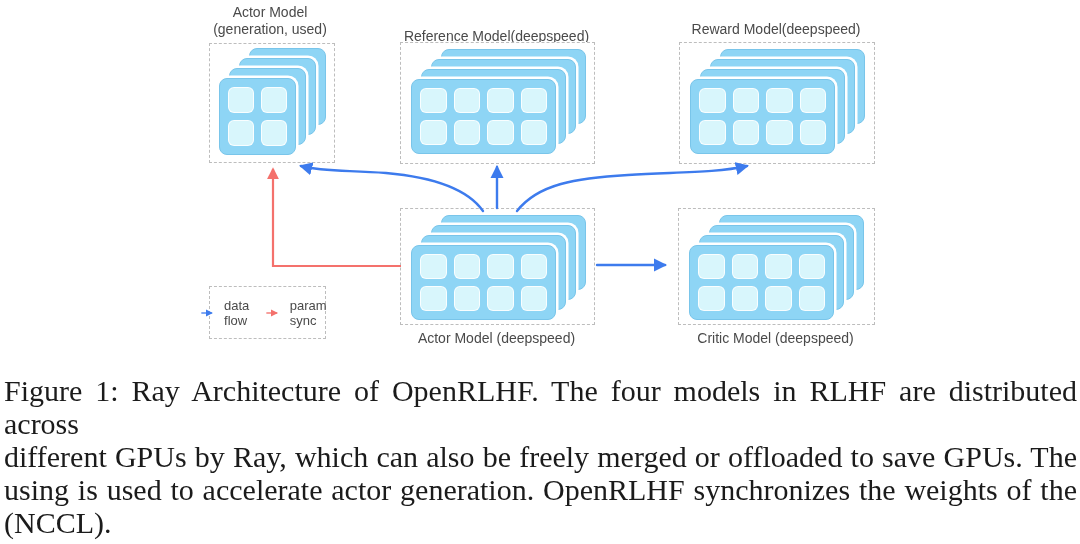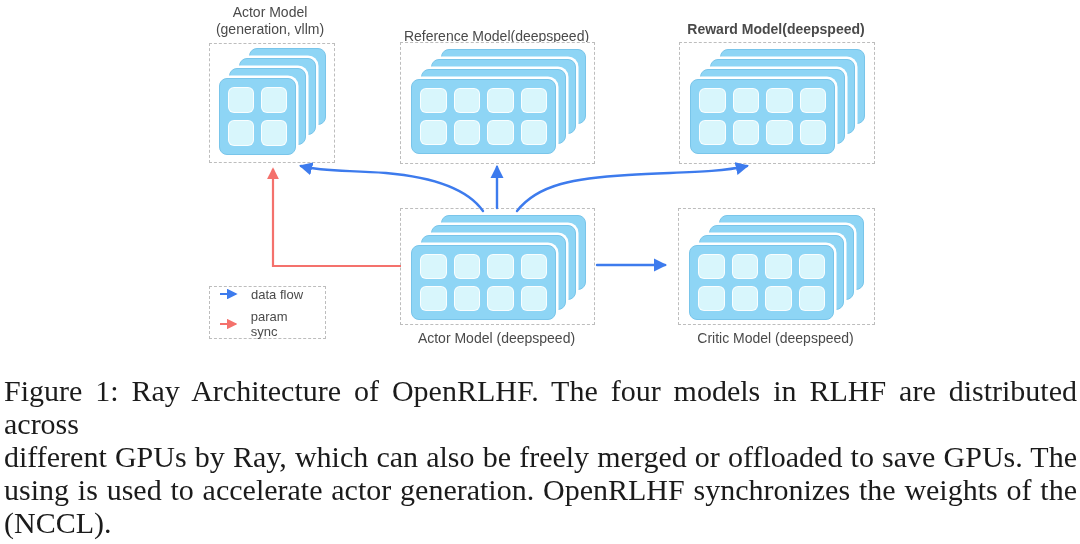--- a/index.html
+++ b/index.html
@@ -24,39 +24,39 @@
 
   .gpu-grid { position:absolute; inset:0; display:grid; padding:8px; gap:7px; box-sizing:border-box; }
   .cols4 { grid-template-columns:repeat(4,1fr); grid-template-rows:repeat(2,1fr); }
   .cols2 { grid-template-columns:repeat(2,1fr); grid-template-rows:repeat(2,1fr); }
   .gpu { background:#d8f6fc; border:1.5px solid rgba(255,255,255,0.85); border-radius:6px; }
 
   .arrows { position:absolute; left:0; top:0; pointer-events:none; }
 
   .legend { position:absolute; left:209px; top:286px; width:117px; height:53px;
             border:1px dashed #bdbdbd; box-sizing:border-box;
-            display:flex; flex-direction:column; justify-content:center; gap:7px; padding:4px 8px; }
+            display:flex; flex-direction:row; justify-content:center; gap:7px; padding:4px 8px; }
   .legend-row { display:flex; align-items:center; gap:7px; font-size:13px; color:#4a4a4a; }
 
   
   .caption { position:absolute; left:4px; top:374px; width:1073px;
              font-family:"Liberation Serif", serif; font-size:30px; line-height:33px; color:#1b1b1b; }
   .cap-line { text-align:justify; text-align-last:justify; }
   .cap-last { text-align:left; }
 </style>
 </head>
 <body>
 
 <div class="stage">
 
   <div class="diagram">
 
     <div class="cluster-label" style="left:160px; top:4px; width:220px;">
       <div>Actor Model</div>
-      <div>(generation, vllm)</div>
+      <div>(generation, used)</div>
     </div>
     <div class="gpu-box small" style="left:209px; top:43px; width:124px; height:118px;">
       <div class="card p4"></div>
       <div class="card p3"></div>
       <div class="card p2"></div>
       <div class="card p1">
         <div class="gpu-grid cols2">
           <div class="gpu"></div>
           <div class="gpu"></div>
           <div class="gpu"></div>
@@ -77,21 +77,21 @@
           <div class="gpu"></div>
           <div class="gpu"></div>
           <div class="gpu"></div>
           <div class="gpu"></div>
           <div class="gpu"></div>
           <div class="gpu"></div>
         </div>
       </div>
     </div>
 
-    <div class="cluster-label" style="left:649px; top:21px; width:254px;font-weight:bold;">Reward Model(deepspeed)</div>
+    <div class="cluster-label" style="left:649px; top:21px; width:254px;">Reward Model(deepspeed)</div>
     <div class="gpu-box big" style="left:679px; top:42px; width:194px; height:120px;">
       <div class="card p4"></div>
       <div class="card p3"></div>
       <div class="card p2"></div>
       <div class="card p1">
         <div class="gpu-grid cols4">
           <div class="gpu"></div>
           <div class="gpu"></div>
           <div class="gpu"></div>
           <div class="gpu"></div>

